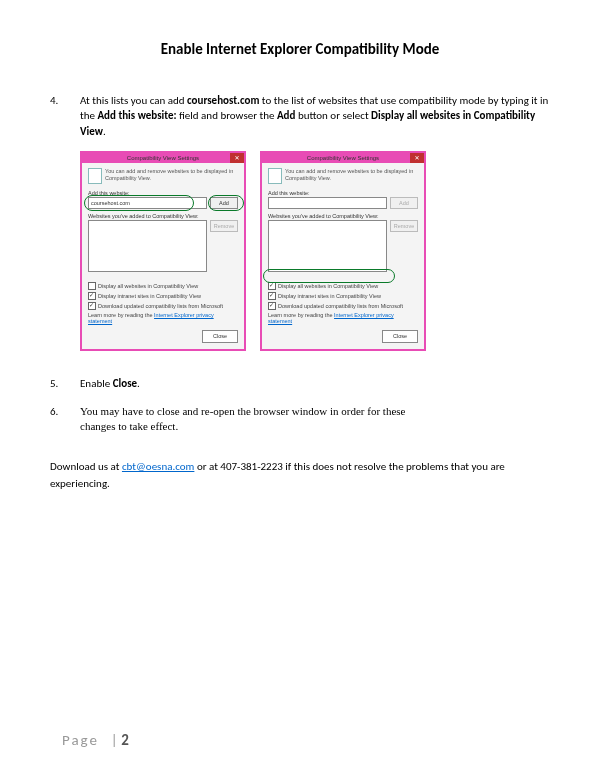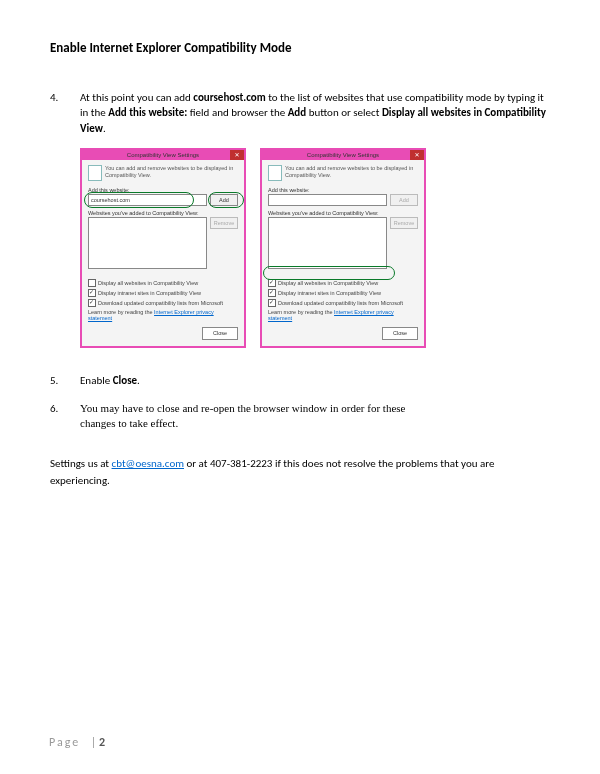--- a/index.html
+++ b/index.html
@@ -9,23 +9,24 @@
     background: #fff;
     width: 600px;
     height: 774px;
     position: relative;
     color: #000;
   }
   .page {
     padding: 40px 50px 30px 50px;
   }
   h1 {
-    font-size: 13px;
+    font-size: 15px;
     font-weight: bold;
     margin: 0 0 35px 0;
+    text-align: center;
   }
   .step {
     display: flex;
     margin-bottom: 12px;
     font-size: 11px;
     line-height: 1.4;
   }
   .step-num {
     width: 30px;
     flex-shrink: 0;
@@ -169,37 +170,37 @@
   .dlg-wrap { position: relative; }
   .para {
     font-size: 11px;
     line-height: 1.5;
     margin-top: 25px;
   }
   .email { color: #0066cc; text-decoration: underline; text-align: right; }
   .footer {
     position: absolute;
     bottom: 25px;
-    left: 49px;
-    font-size: 12px;
+    left: 62px;
+    font-size: 15px;
     color: #999;
     letter-spacing: 2px;
   }
   .footer .pnum { letter-spacing: 0; margin-left: 3px; }
 </style>
 </head>
 <body>
 
 <div class="page">
   <h1>Enable Internet Explorer Compatibility Mode</h1>
 
   <div class="step">
     <div class="step-num">4.</div>
     <div class="step-body">
-      <span>At this point you can add </span><b>coursehost.com</b><span> to the list of websites that use compatibility mode by typing it in the </span><b>Add this website:</b><span> field and browser the </span><b>Add</b><span> button or select </span><b>Display all websites in Compatibility View</b><span>.</span>
+      <span>At this lists you can add </span><b>coursehost.com</b><span> to the list of websites that use compatibility mode by typing it in the </span><b>Add this website:</b><span> field and browser the </span><b>Add</b><span> button or select </span><b>Display all websites in Compatibility View</b><span>.</span>
     </div>
   </div>
 
   <div class="dialogs">
 
     <div class="dlg-wrap">
       <div class="dialog">
         <div class="dlg-title">
           <span>Compatibility View Settings</span>
           <span class="dlg-close">✕</span>
@@ -294,20 +295,20 @@
       <span>Enable </span><b>Close</b><span>.</span>
     </div>
   </div>
 
   <div class="step">
     <div class="step-num">6.</div>
     <div class="step-body" style="max-width:360px;font-family:Liberation Serif, serif;">You may have to close and re-open the browser window in order for these changes to take effect.</div>
   </div>
 
   <div class="para">
-    <span>Settings us at </span><a class="email">cbt@oesna.com</a><span> or at 407-381-2223 if this does not resolve the problems that you are experiencing.</span>
+    <span>Download us at </span><a class="email">cbt@oesna.com</a><span> or at 407-381-2223 if this does not resolve the problems that you are experiencing.</span>
   </div>
 </div>
 
 <div class="footer">
   <span>Page</span>
   <span class="pnum">&nbsp;<span>|</span>&nbsp;<b style="color:#555;">2</b></span>
 </div>
 
 </body></html>

